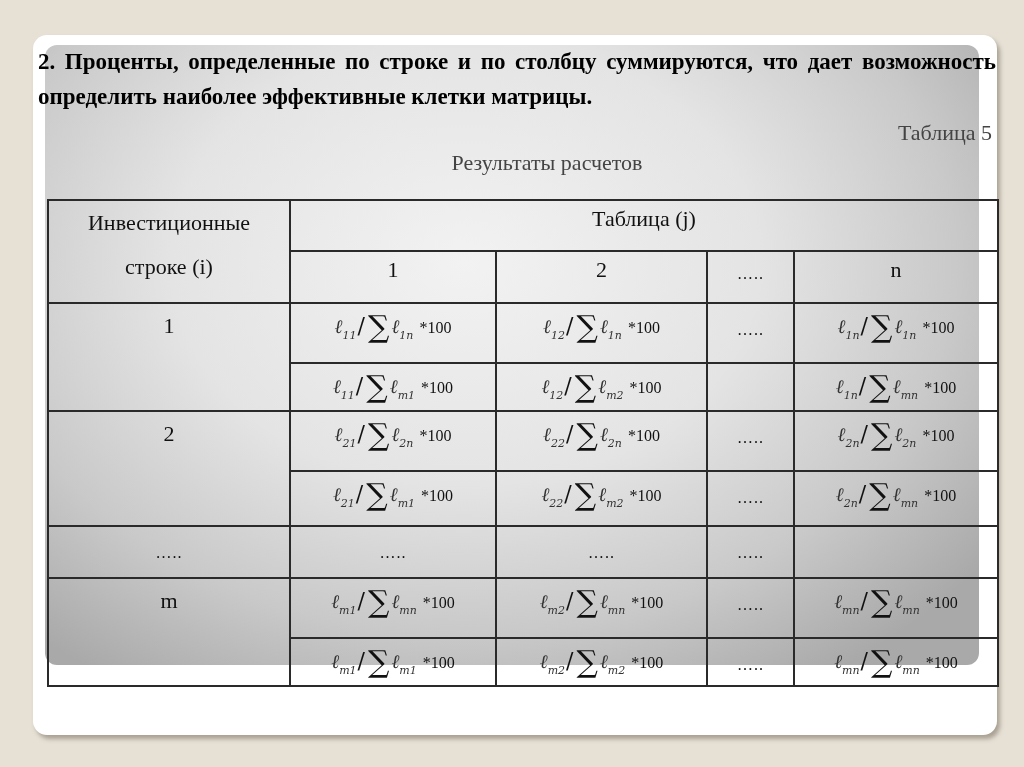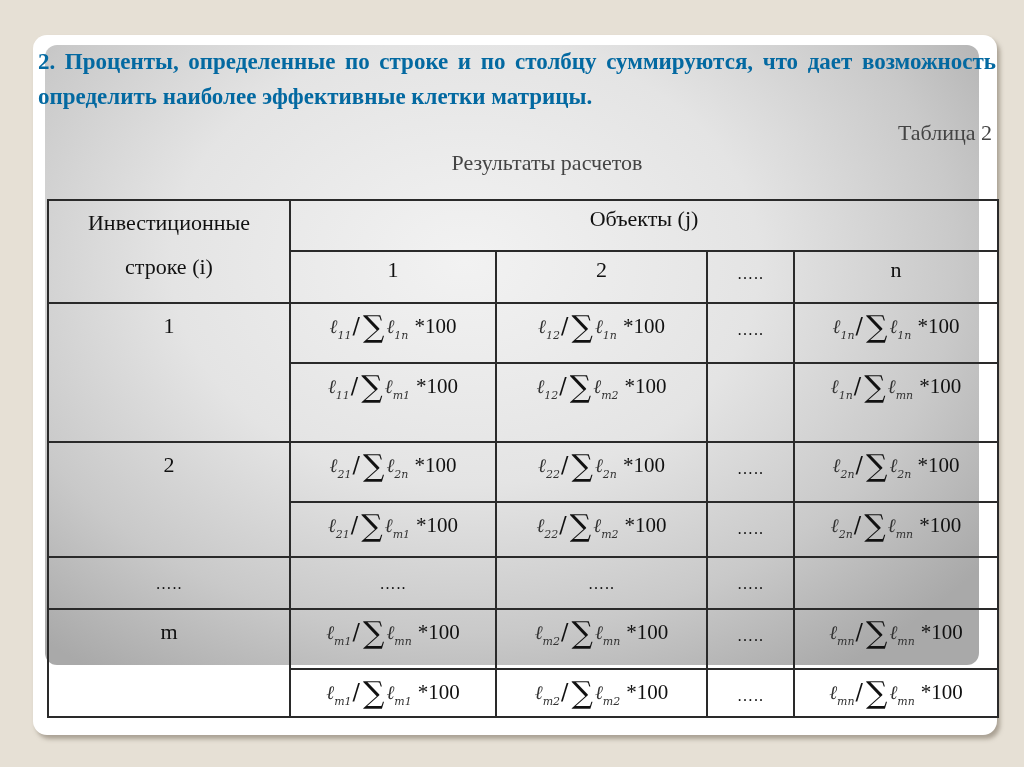--- a/index.html
+++ b/index.html
@@ -13,21 +13,21 @@
     background: #ffffff; border-radius: 14px;
     box-shadow: 3px 4px 4px rgba(120,110,95,0.55);
   }
   .panel {
     position: absolute; left: 45px; top: 45px; width: 934px; height: 620px;
     border-radius: 12px;
     background: radial-gradient(ellipse 70% 80% at 45% 35%, #f2f2f2 0%, #e4e4e4 45%, #c9c9c9 75%, #a9a9a9 100%);
   }
   .heading {
     position: absolute; left: 38px; top: 44px; width: 958px;
-    font-weight: bold; font-size: 23px; line-height: 35px; color: #0369a1;
+    font-weight: bold; font-size: 23px; line-height: 35px; color: #000000;
     text-align: justify; text-align-last: left; margin: 0;
   }
   .table-num {
     position: absolute; right: 32px; top: 120px; font-size: 22px; color: #444;
   }
   .table-title {
     position: absolute; left: 0; width: 1094px; top: 150px; text-align: center;
     font-size: 22px; color: #444;
   }
   table.matrix {
@@ -39,63 +39,63 @@
     border: 2px solid #2a2a2a; text-align: center; vertical-align: top;
     padding: 0; line-height: 28px; white-space: nowrap;
   }
   .hdr-proj { padding-top: 4px !important; line-height: 51px !important; vertical-align: top; }
   .cell-pad { padding-top: 8px !important; }
   .f { display: inline-block; font-family: "DejaVu Serif", serif; }
   .f .ell { font-style: italic; font-size: 19px; color: #333; }
   .f sub { font-size: 11px; font-style: italic; color: #333; vertical-align: -6px; margin-top: 10px; }
   .f .slash { font-size: 22px; margin: 0 1px; }
   .f .sum { font-size: 30px; vertical-align: -4px; margin: 0 2px; }
-  .f .mult { font-family: "Liberation Serif", serif; font-size: 21px; margin-left: 6px; text-align: center; }
+  .f .mult { font-family: "Liberation Serif", serif; font-size: 16px; margin-left: 6px; text-align: center; }
   .dots { font-size: 16px; letter-spacing: 1px; position: relative; top: 2px; }
 </style>
 </head>
 <body>
 
 <div class="card"></div>
 <div class="panel"></div>
 
 <p class="heading">2. Проценты, определенные по строке и по столбцу суммируются, что дает возможность определить наиболее эффективные клетки матрицы.</p>
-<div class="table-num">Таблица 2</div>
+<div class="table-num">Таблица 5</div>
 <div class="table-title">Результаты расчетов</div>
 
 <table class="matrix">
   <colgroup>
     <col style="width:242px">
       <col style="width:206px">
       <col style="width:211px">
       <col style="width:87px">
       <col style="width:204px">
   </colgroup>
   <tbody id="matrix-body">
     <tr style="height:51px">
       <td rowspan="2" class="hdr-proj" style="line-height:51px;">
         <div style="line-height:36px;padding-top:0;">Инвестиционные</div>
         <div style="line-height:52px;">строке (i)</div>
       </td>
-      <td colspan="4" style="line-height:36px;">Объекты (j)</td>
+      <td colspan="4" style="line-height:36px;">Таблица (j)</td>
     </tr>
     <tr style="height:52px">
       <td style="line-height:36px;">1</td>
       <td style="line-height:36px;">2</td>
       <td style="line-height:36px;"><span class="dots">…..</span></td>
       <td style="line-height:36px;">n</td>
     </tr>
   <tr style="height: 60px;">
         <td rowspan="2" class="cell-pad"><span>1</span></td>
         <td class="cell-pad"><span class="f"><span class="ell">ℓ</span><sub>11</sub><span class="slash">/</span><span class="sum">∑</span><span class="ell">ℓ</span><sub>1n</sub><span class="mult">*100</span></span></td>
         <td class="cell-pad"><span class="f"><span class="ell">ℓ</span><sub>12</sub><span class="slash">/</span><span class="sum">∑</span><span class="ell">ℓ</span><sub>1n</sub><span class="mult">*100</span></span></td>
         <td class="cell-pad"><span class="dots">…..</span></td>
         <td class="cell-pad"><span class="f"><span class="ell">ℓ</span><sub>1n</sub><span class="slash">/</span><span class="sum">∑</span><span class="ell">ℓ</span><sub>1n</sub><span class="mult">*100</span></span></td>
       </tr>
-      <tr style="height: 79px;">
+      <tr style="height: 48px;">
         <td class="cell-pad"><span class="f"><span class="ell">ℓ</span><sub>11</sub><span class="slash">/</span><span class="sum">∑</span><span class="ell">ℓ</span><sub>m1</sub><span class="mult">*100</span></span></td>
         <td class="cell-pad"><span class="f"><span class="ell">ℓ</span><sub>12</sub><span class="slash">/</span><span class="sum">∑</span><span class="ell">ℓ</span><sub>m2</sub><span class="mult">*100</span></span></td>
         <td class="cell-pad"><span class="dots"></span></td>
         <td class="cell-pad"><span class="f"><span class="ell">ℓ</span><sub>1n</sub><span class="slash">/</span><span class="sum">∑</span><span class="ell">ℓ</span><sub>mn</sub><span class="mult">*100</span></span></td>
       </tr>
       <tr style="height: 60px;">
         <td rowspan="2" class="cell-pad"><span>2</span></td>
         <td class="cell-pad"><span class="f"><span class="ell">ℓ</span><sub>21</sub><span class="slash">/</span><span class="sum">∑</span><span class="ell">ℓ</span><sub>2n</sub><span class="mult">*100</span></span></td>
         <td class="cell-pad"><span class="f"><span class="ell">ℓ</span><sub>22</sub><span class="slash">/</span><span class="sum">∑</span><span class="ell">ℓ</span><sub>2n</sub><span class="mult">*100</span></span></td>
         <td class="cell-pad"><span class="dots">…..</span></td>

